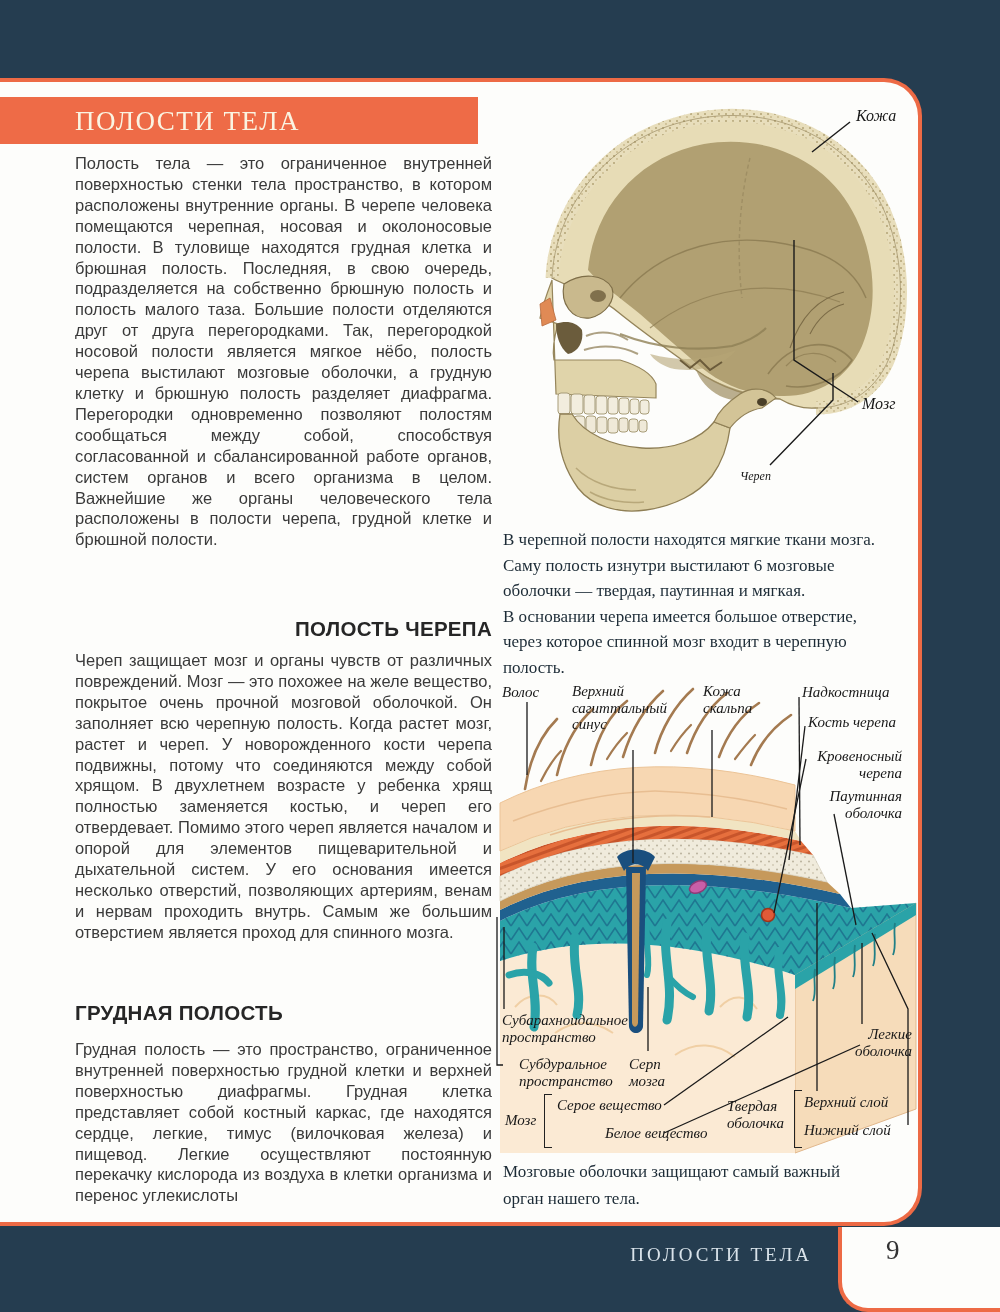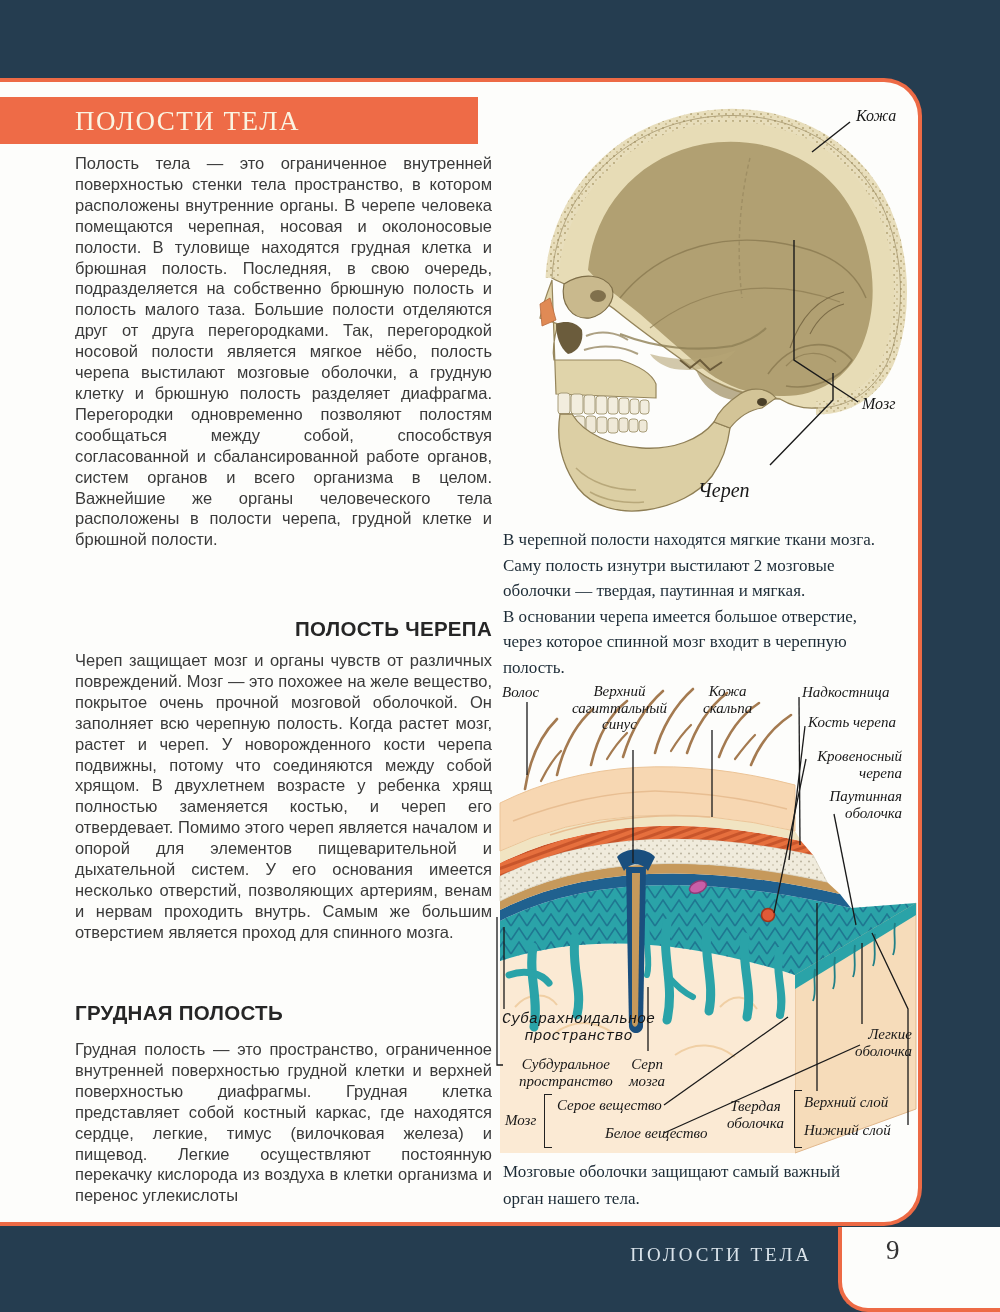--- a/index.html
+++ b/index.html
@@ -22,21 +22,21 @@
     letter-spacing:1.5px;
   }
   .body-col{left:75px;width:417px;color:#3A3A3A;font-size:16.5px;
     line-height:20.9px;text-align:justify;}
   .sect-head{left:75px;width:417px;color:#262626;font-size:20.5px;
     font-weight:bold;letter-spacing:0.3px;}
   .serif-cap{font-family:"Liberation Serif",serif;color:#1C2B36;
     font-size:17px;line-height:25.5px;white-space:pre-line;}
   .lbl{
     font-family:"Liberation Serif",serif;font-style:italic;
-    font-size:15px;line-height:16.5px;color:#181818;white-space:pre-line;text-align:center;
+    font-size:15px;line-height:16.5px;color:#181818;white-space:pre-line;
   }
   .lbl-r{text-align:right;}
   .brk{border:1.5px solid #222;border-right:none;width:7px;}
   .footer-title{
     font-family:"Liberation Serif",serif;font-size:19px;color:#D9E3EA;
     letter-spacing:3px;text-align:right;
   }
   .page-tab{
     left:838px;top:1227px;width:162px;height:85px;background:#FDFDFB;
     border-left:4px solid #ED6A45;border-bottom:4px solid #ED6A45;
@@ -124,24 +124,24 @@
 
   <g stroke="#1A1A1A" stroke-width="1.4" fill="none">
     <path d="M350,24 L312,54"></path>
     <path d="M294,142 L294,262 L358,304"></path>
     <path d="M333,275 L333,302 L270,367"></path>
   </g>
 </svg>
 </div>
 <div class="abs lbl" style="left:856px;top:108px;font-size:16px;">Кожа</div>
 <div class="abs lbl" style="left:862px;top:396px;font-size:16px;">Мозг</div>
-<div class="abs lbl" style="left:698px;top:468px;font-size:20px;margin-top:14px;">Череп</div>
+<div class="abs lbl" style="left:740px;top:468px;font-size:12px;">Череп</div>
 
 <div class="abs serif-cap" style="left:503px;top:527px;width:415px;">В черепной полости находятся мягкие ткани мозга.
-Саму полость изнутри выстилают 2 мозговые
+Саму полость изнутри выстилают 6 мозговые
 оболочки — твердая, паутинная и мягкая.
 В основании черепа имеется большое отверстие,
 через которое спинной мозг входит в черепную
 полость.</div>
 
 <div class="abs" style="left:495px;top:675px;width:430px;height:480px;">
 <svg width="430" height="480" viewBox="0 0 430 480">
   <defs>
     <pattern id="spk2" width="8" height="8" patternUnits="userSpaceOnUse">
       <circle cx="2" cy="2.5" r="1" fill="#B9B19C"></circle>
@@ -251,21 +251,21 @@
 сагиттальный
 синус</div>
 <div class="abs lbl" style="left:703px;top:683px;">Кожа
 скальпа</div>
 <div class="abs lbl" style="left:802px;top:684px;">Надкостница</div>
 <div class="abs lbl" style="left:808px;top:714px;">Кость черепа</div>
 <div class="abs lbl lbl-r" style="left:808px;top:748px;width:94px;">Кровеносный
 черепа</div>
 <div class="abs lbl lbl-r" style="left:810px;top:788px;width:92px;">Паутинная
 оболочка</div>
-<div class="abs lbl" style="left:502px;top:1012px;font-family:Liberation Mono, monospace;">Субарахноидальное
+<div class="abs lbl" style="left:502px;top:1012px;">Субарахноидальное
 пространство</div>
 <div class="abs lbl" style="left:505px;top:1056px;margin-left:14px;">Субдуральное
 пространство</div>
 <div class="abs lbl" style="left:629px;top:1056px;">Серп
 мозга</div>
 <div class="abs lbl" style="left:505px;top:1112px;">Мозг</div>
 <div class="abs brk" style="left:544px;top:1094px;height:52px;"></div>
 <div class="abs lbl" style="left:557px;top:1097px;">Серое вещество</div>
 <div class="abs lbl" style="left:557px;top:1125px;margin-left:48px;">Белое вещество</div>
 <div class="abs lbl" style="left:727px;top:1098px;">Твердая

